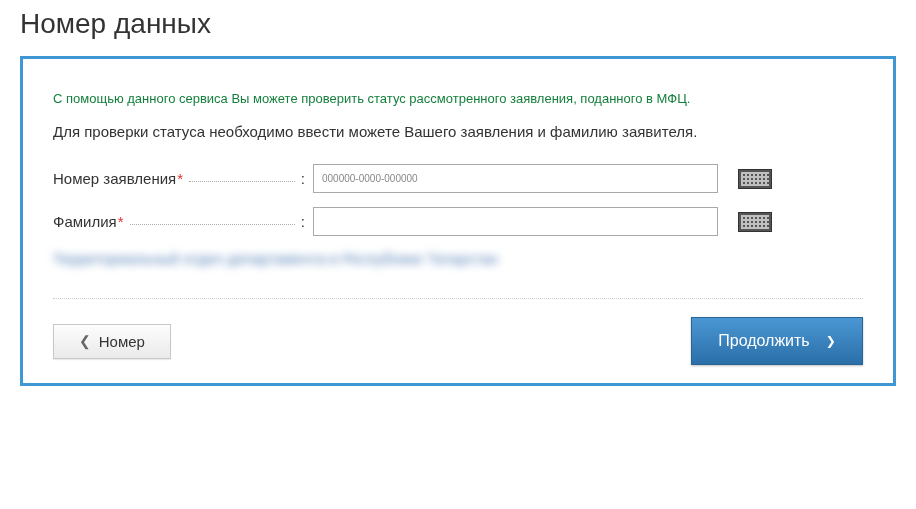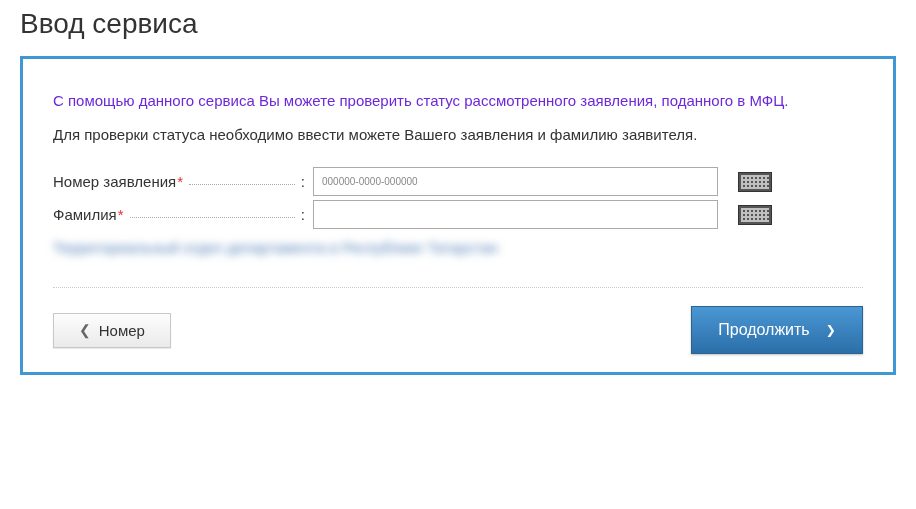--- a/index.html
+++ b/index.html
@@ -4,23 +4,23 @@
   <style>
     * { box-sizing: border-box; margin: 0; padding: 0; }
     body { font-family: Arial, sans-serif; background: #fff; width: 916px; }
     .page-title { font-size: 28px; font-weight: 300; color: #333; padding: 8px 20px 16px; }
     .form-panel {
       margin: 0 20px 10px;
       border: 3px solid #3f97d4;
       padding: 30px 30px 18px;
       background: #fff;
     }
-    .intro-text { font-size: 15px; color: #6d28d9; line-height: 1.55; margin-bottom: 14px; }
+    .intro-text { font-size: 13px; color: #15803d; line-height: 1.55; margin-bottom: 14px; }
     .sub-text { font-size: 15px; color: #333; margin-bottom: 24px; }
-    .form-row { display: flex; align-items: center; margin-bottom: 4px; }
+    .form-row { display: flex; align-items: center; margin-bottom: 14px; }
     .form-label-group {
       width: 260px; font-size: 15px; color: #333;
       position: relative; display: flex; align-items: center;
     }
     .form-label-group .label { white-space: nowrap; }
     .req { color: #e03030; margin-left: 1px; }
     .dotted-fill {
       flex: 1; border-bottom: 1px dotted #aaa; height: 1px; margin: 0 6px 0 6px; transform: translateY(3px);
     }
     .colon { margin-right: 8px; color: #333; }
@@ -65,21 +65,21 @@
       border: 1px solid #2a6394; color: #fff; font-size: 16px;
       padding: 0 18px; cursor: pointer; box-shadow: 0 1px 2px rgba(0,0,0,0.25);
     }
     .btn-continue .chev { margin-left: 16px; font-size: 12px; }
     .arrow-svg { position: absolute; left: 508px; top: 330px; width: 220px; height: 130px; pointer-events: none; }
     .form-panel { position: relative; }
   </style>
 </head>
 <body>
 
-<h1 class="page-title">Ввод сервиса</h1>
+<h1 class="page-title">Номер данных</h1>
 
 <div class="form-panel">
 
   <p class="intro-text">С помощью данного сервиса Вы можете проверить статус рассмотренного заявления, поданного в МФЦ.</p>
   <p class="sub-text">Для проверки статуса необходимо ввести можете Вашего заявления и фамилию заявителя.</p>
 
   <div class="form-row">
     <div class="form-label-group">
       <span class="label"><span>Номер заявления</span><span class="req">*</span></span>
       <span class="dotted-fill"></span>

